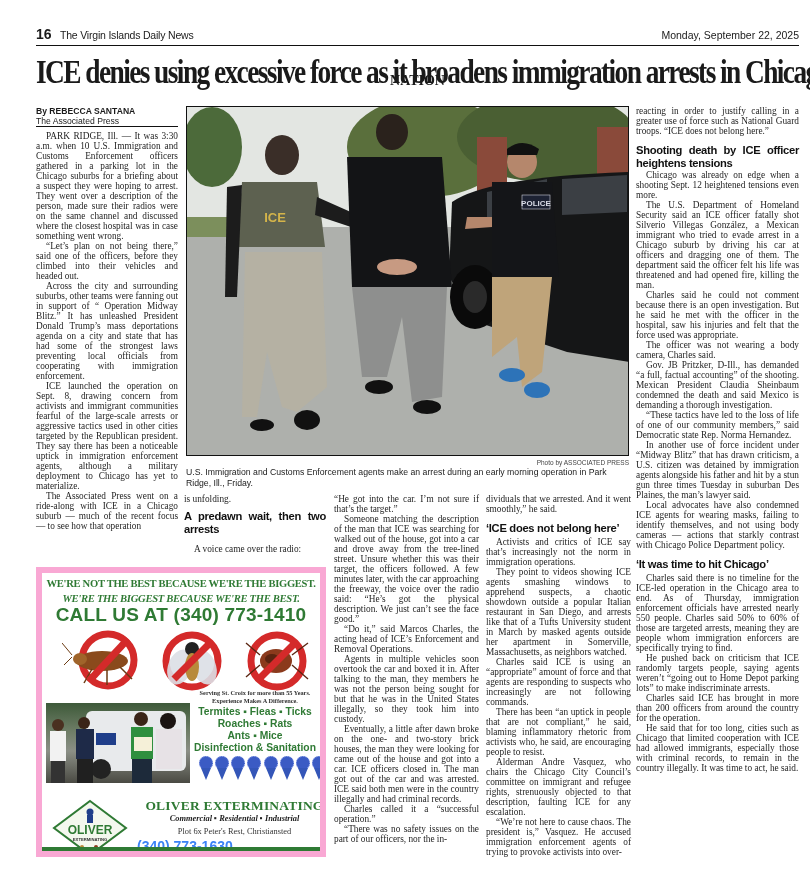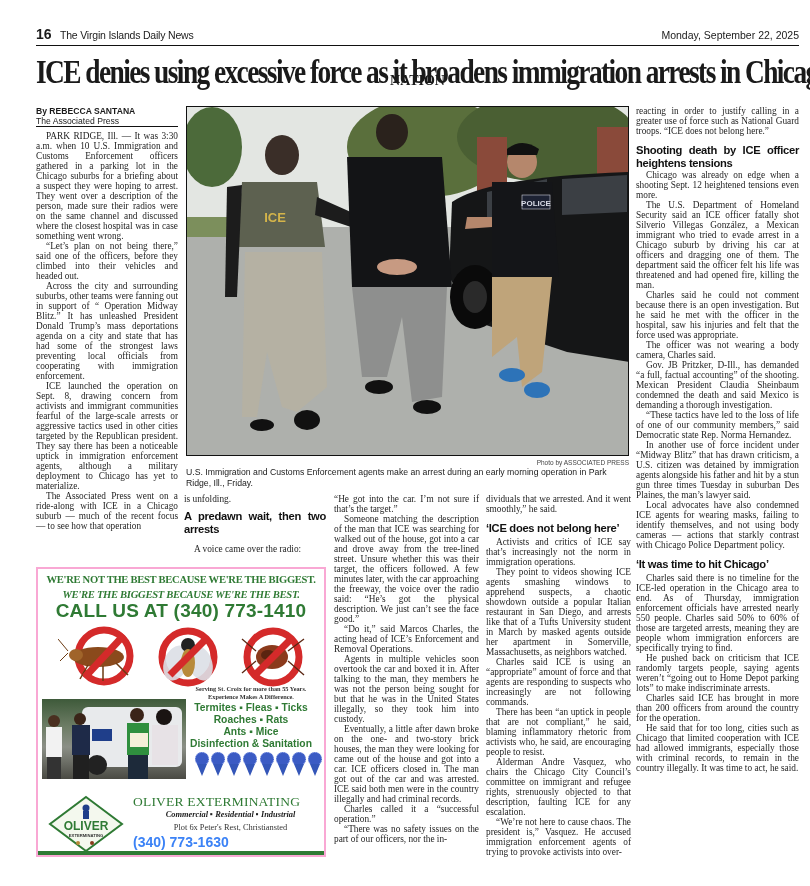--- a/index.html
+++ b/index.html
@@ -31,36 +31,36 @@
   #col4 { left: 486px; top: 494px; width: 145px; }
   #col5 { left: 636px; top: 106px; width: 163px; }
 
   
   .photo { position: absolute; left: 186px; top: 106px; width: 443px; height: 350px; border: 1px solid #111; overflow: hidden; background: #b9bcb7; }
   .photo svg { display: block; }
   .photo-credit { position: absolute; left: 186px; top: 459px; width: 443px; text-align: right; font-family: "Liberation Sans", sans-serif; font-size: 6.5px; color: #444; }
   .caption { position: absolute; left: 186px; top: 467px; width: 443px; font-family: "Liberation Sans", sans-serif; font-size: 8.7px; line-height: 10.5px; color: #222; }
 
   
-  .ad { position: absolute; left: 36px; top: 567px; width: 290px; height: 290px; border: 2px solid #f9a8d4; background: #fff; overflow: hidden; }
+  .ad { position: absolute; left: 36px; top: 567px; width: 290px; height: 290px; border: 6px solid #f9a8d4; background: #fff; overflow: hidden; }
   .ad-bottom-bar { position: absolute; left: 0; right: 0; bottom: 0; height: 4px; background: #2f7a34; }
   .ad-line1, .ad-line2 { position: absolute; left: 0; right: 0; text-align: center; font-family: "Liberation Serif", serif; font-weight: bold; font-size: 10.6px; color: #2f7a34; letter-spacing: -0.3px; }
   .ad-line1 { top: 5px; }
   .ad-line2 { top: 20px; font-style: italic; }
   .ad-call { position: absolute; left: 0; right: 0; top: 31px; text-align: center; font-family: "Liberation Sans", sans-serif; font-weight: bold; font-size: 19px; color: #2f7a34; letter-spacing: 0.2px; }
   .bug { position: absolute; top: 56px; }
   .serving { position: absolute; left: 140px; top: 116px; width: 146px; text-align: center; font-family: "Liberation Serif", serif; font-weight: bold; font-size: 6.3px; line-height: 7.5px; color: #333; }
   .ad-services { position: absolute; left: 140px; top: 133px; width: 146px; text-align: center; font-family: "Liberation Sans", sans-serif; font-weight: bold; font-size: 10.3px; line-height: 12px; color: #2f7a34; }
   .ad-photo { position: absolute; left: 4px; top: 130px; width: 144px; height: 80px; background: linear-gradient(180deg,#3e5a3a 0%,#6e7d66 35%,#8b8f86 60%,#4a4a43 100%); }
   .ribbons { position: absolute; left: 157px; top: 183px; width: 127px; height: 28px; display: flex; justify-content: space-between; }
   .ribbon { width: 14px; height: 26px; position: relative; }
   .ribbon .rosette { width: 14px; height: 14px; border-radius: 50%; background: #3b5bc4; border: 1.5px dotted #7d95e6; }
   .ribbon .tail { position: absolute; left: 2px; top: 12px; width: 0; height: 0; border-left: 5px solid transparent; border-right: 5px solid transparent; border-top: 12px solid #3456b8; }
   .oliver-logo { position: absolute; left: 10px; top: 226px; }
-  .oliver-name { position: absolute; left: 95px; top: 225px; width: 195px; text-align: left; font-family: "Liberation Serif", serif; font-weight: normal; font-size: 13.5px; color: #2f7a34; letter-spacing: 0.2px; }
+  .oliver-name { position: absolute; left: 95px; top: 225px; width: 195px; text-align: center; font-family: "Liberation Serif", serif; font-weight: bold; font-size: 13.5px; color: #2f7a34; letter-spacing: 0.2px; }
   .oliver-types { position: absolute; left: 95px; top: 241px; width: 195px; text-align: center; font-family: "Liberation Serif", serif; font-weight: bold; font-style: italic; font-size: 8.4px; color: #222; }
   .oliver-addr { position: absolute; left: 95px; top: 254px; width: 195px; text-align: center; font-family: "Liberation Serif", serif; font-size: 8.4px; color: #333; }
   .oliver-phone { position: absolute; left: 95px; top: 265px; width: 195px; text-align: left; font-family: "Liberation Sans", sans-serif; font-weight: bold; font-size: 14px; color: #3b82f6; }
 </style>
 </head>
 <body>
 
 <div class="masthead">
   <span class="page-num">16</span>
   <span class="paper-name">The Virgin Islands Daily News</span>

